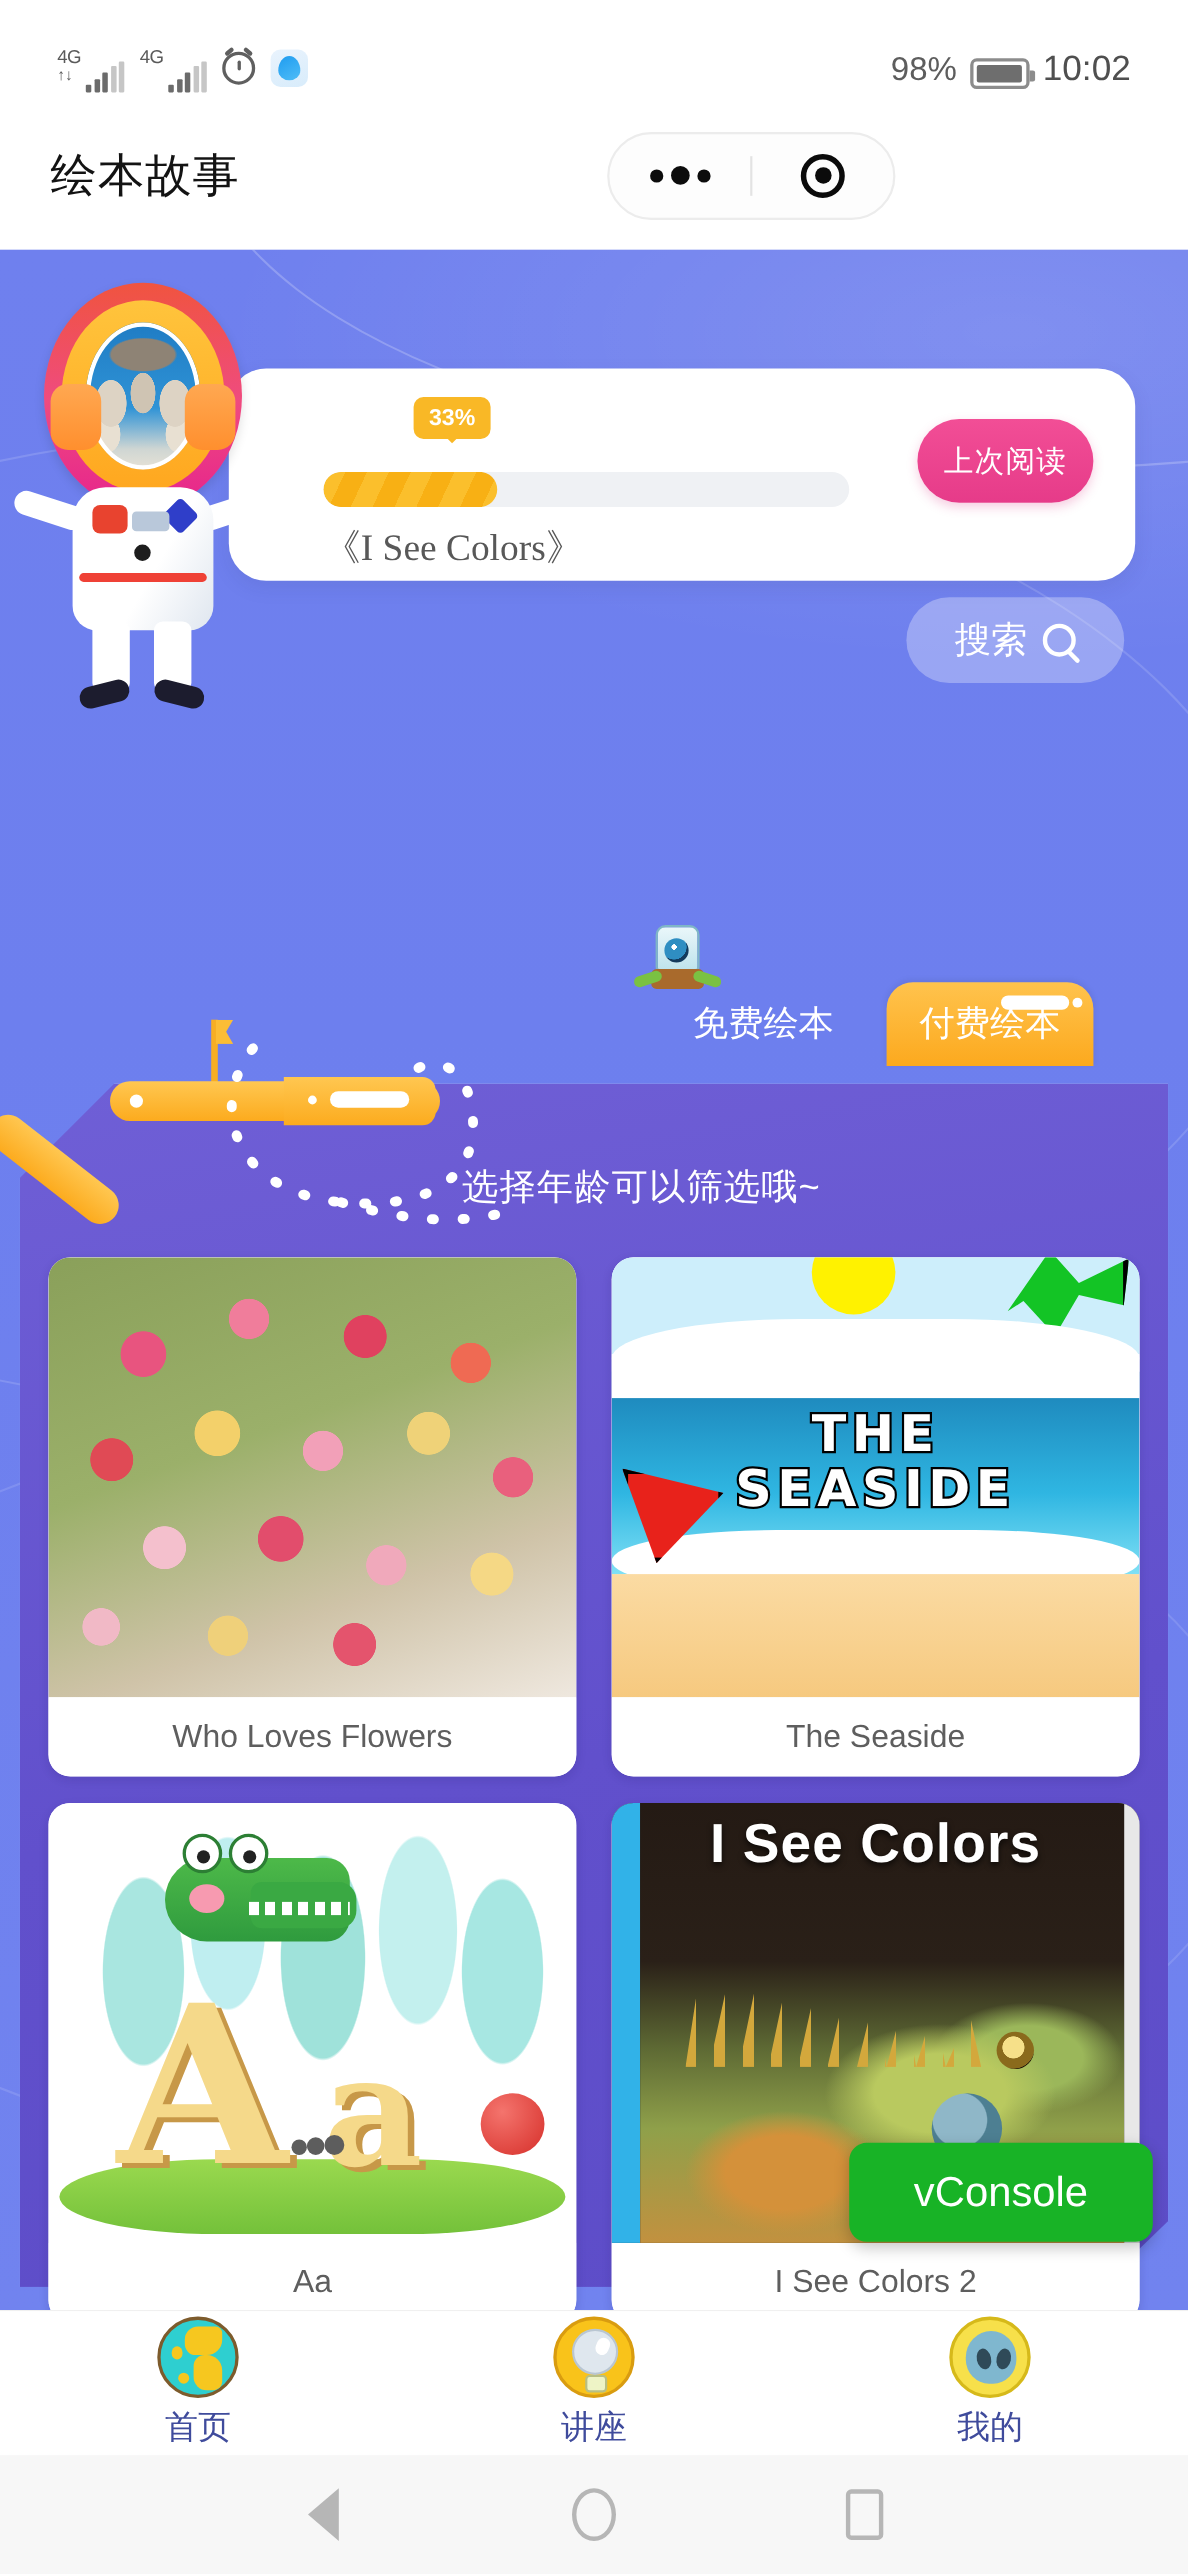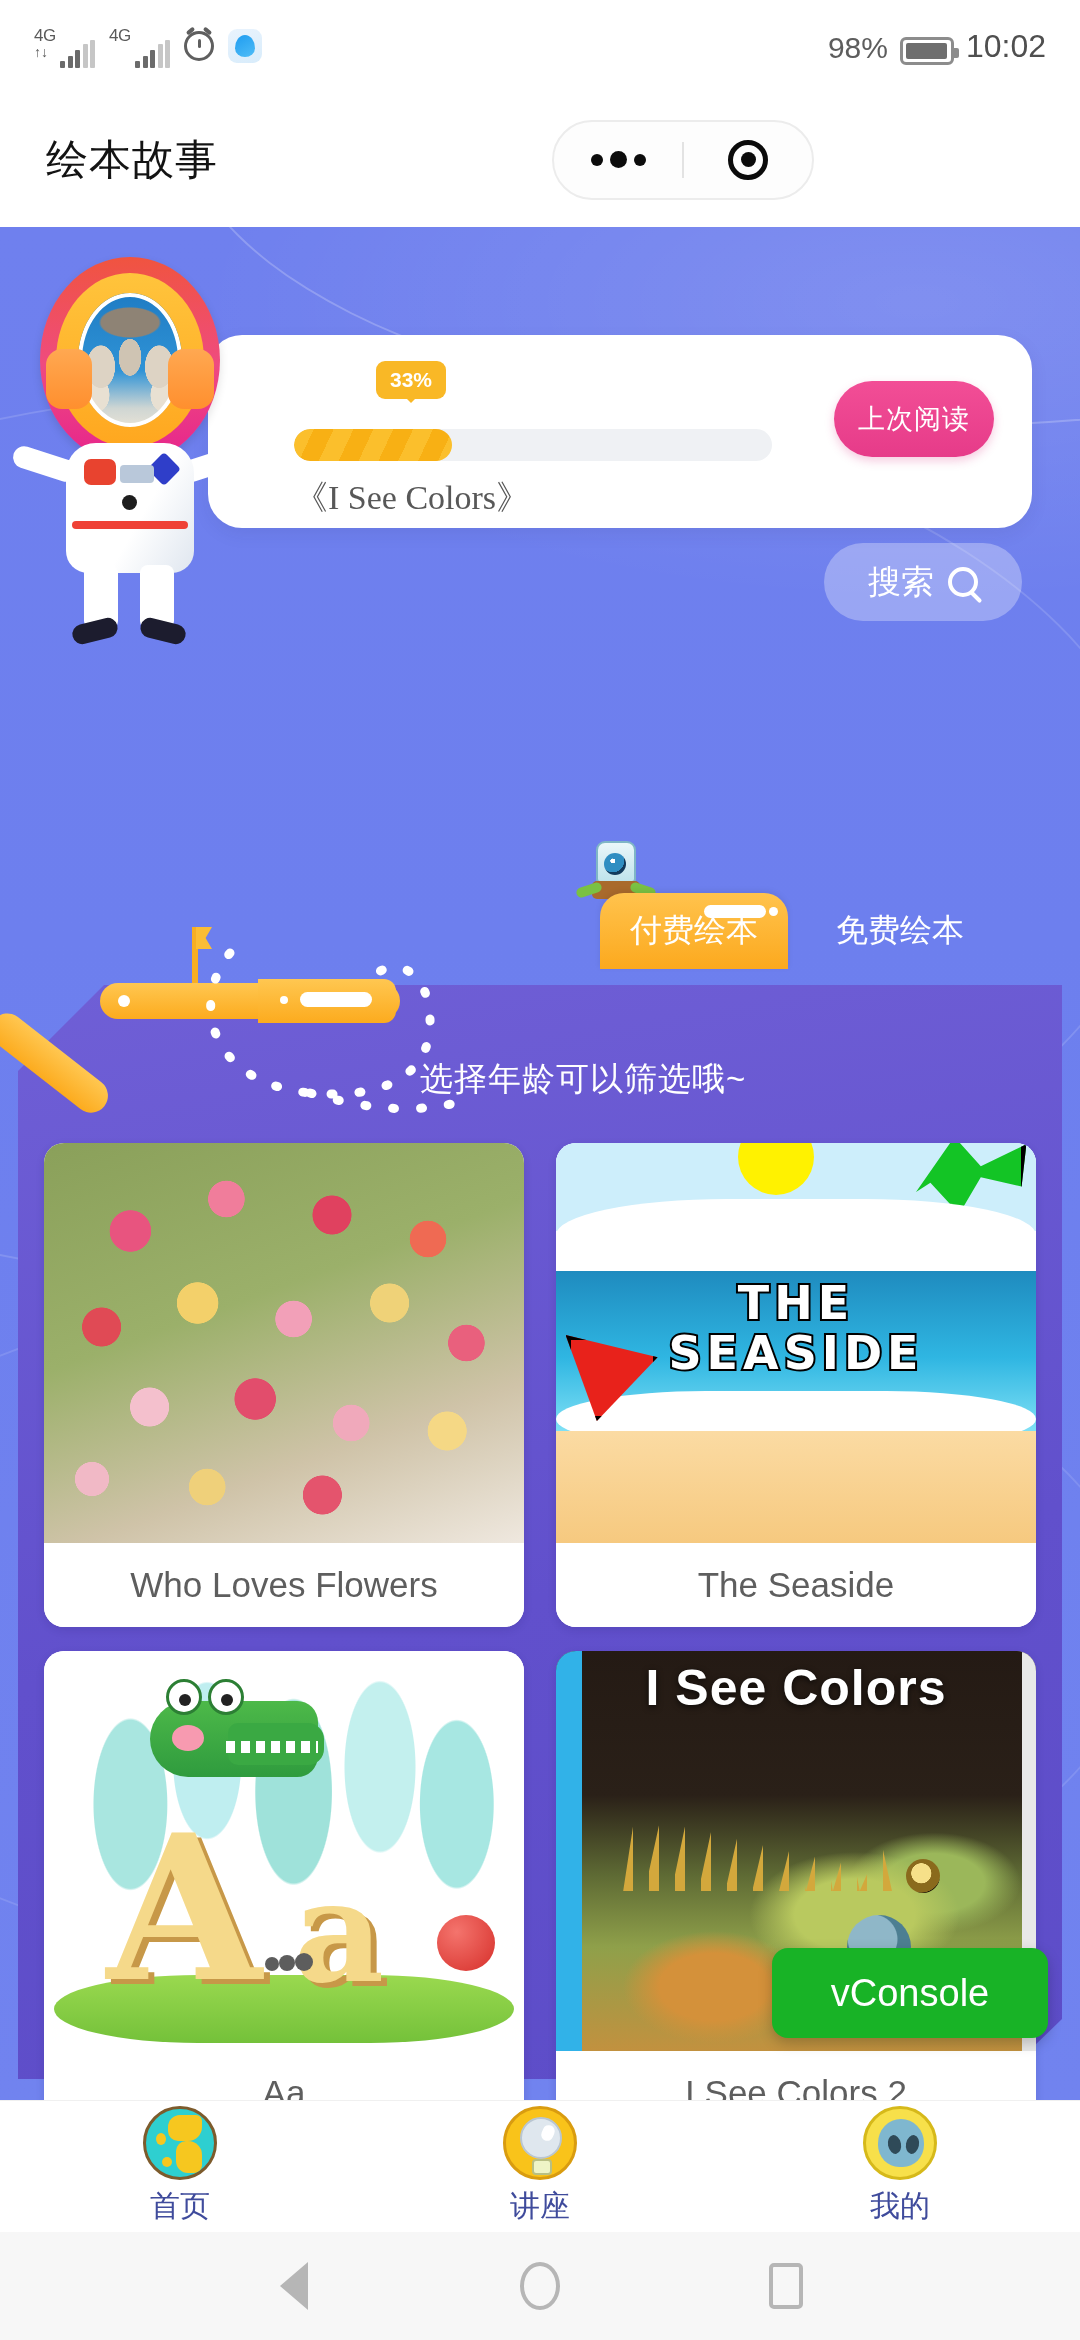--- a/index.html
+++ b/index.html
@@ -6,23 +6,23 @@
   html,body { width:1080px; height:2340px; }
   body {
     font-family:"Liberation Sans","DejaVu Sans",sans-serif;
     background:#ffffff;
     overflow:hidden;
     position:relative;
   }
 
   
   .statusbar{
-    position:absolute; top:0; left:0; width:1080px; height:92px;
+    position:absolute; top:16px; left:0; width:1080px; height:92px;
     background:#ffffff; display:flex; align-items:center;
-    justify-content:space-between; padding:0 34px;
+    justify-content:space-between; padding:0 52px;
   }
   .sb-left{ display:flex; align-items:center; gap:14px; }
   .sig{ display:flex; align-items:flex-end; position:relative; height:44px; }
   .sig .g{ font-size:17px; color:#5a5a5a; position:absolute; top:2px; left:0; letter-spacing:-0.5px;}
   .sig .arrows{ font-size:14px; color:#5a5a5a; position:absolute; top:20px; left:0;}
   .bars{ display:flex; align-items:flex-end; gap:2.5px; margin-left:26px; height:26px;}
   .bars i{ display:block; width:5px; background:#6b6b6b; border-radius:1px;}
   .bars i:nth-child(1){height:7px;}
   .bars i:nth-child(2){height:12px;}
   .bars i:nth-child(3){height:18px;}
@@ -203,22 +203,22 @@
   
   .grid{
     position:absolute;left:44px;top:916px;width:1000px;
     display:grid;grid-template-columns:480px 480px;gap:24px 32px;
   }
   .card{
     background:#ffffff;border-radius:20px;overflow:hidden;cursor:pointer;
     box-shadow:0 3px 9px rgba(30,20,90,.14);
   }
   .thumb{width:480px;height:400px;overflow:hidden;position:relative;}
-  .cname{height:84px;display:flex;align-items:center;justify-content:center;
-    font-size:35px;color:#5e5e5e;background:#ffffff;}
+  .cname{height:72px;display:flex;align-items:center;justify-content:center;
+    font-size:29px;color:#5e5e5e;background:#ffffff;}
 
   
   .art-flowers{width:100%;height:100%;
     background:
       radial-gradient(circle 34px at 18% 22%, #e8547f 0 60%, rgba(0,0,0,0) 62%),
       radial-gradient(circle 30px at 38% 14%, #f07d9b 0 60%, rgba(0,0,0,0) 62%),
       radial-gradient(circle 32px at 60% 18%, #e0415f 0 60%, rgba(0,0,0,0) 62%),
       radial-gradient(circle 30px at 80% 24%, #ef6a53 0 60%, rgba(0,0,0,0) 62%),
       radial-gradient(circle 32px at 12% 46%, #e04a55 0 60%, rgba(0,0,0,0) 62%),
       radial-gradient(circle 34px at 32% 40%, #f3d06a 0 60%, rgba(0,0,0,0) 62%),
@@ -465,22 +465,22 @@
   </button>
 
   <div class="eyeball">
     <span class="can"></span>
     <span class="pupil"></span>
     <span class="pot"></span>
     <span class="leaf l"></span>
     <span class="leaf r"></span>
   </div>
   <div class="tabs">
+    <div class="tab">免费绘本</div>
     <div class="tab active">付费绘本</div>
-    <div class="tab">免费绘本</div>
   </div>
 
   <div class="panel"></div>
 
   <div class="ledge">
     <span class="flag"></span>
     <span class="slope"></span>
     <span class="bar">
         <b></b>
       </span>

